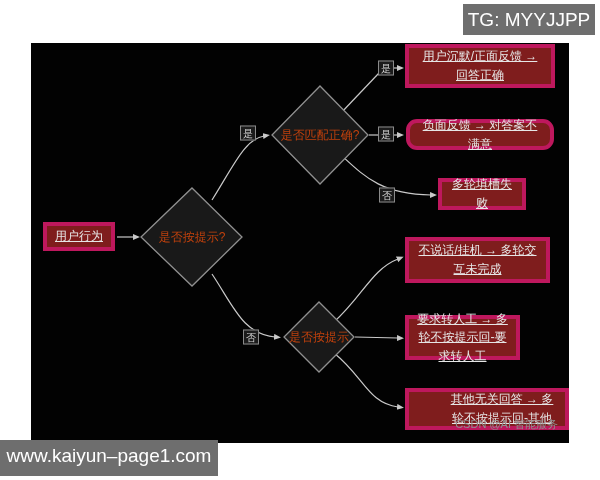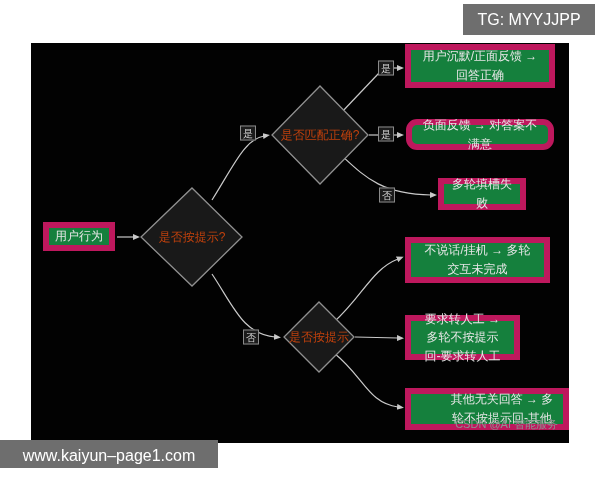--- a/index.html
+++ b/index.html
@@ -2,32 +2,32 @@
 <html><head>
 <meta charset="utf-8">
 <style>
   html,body{margin:0;padding:0;}
   body{
     width:600px;height:480px;background:#ffffff;position:relative;overflow:hidden;
     font-family:"Liberation Sans","DejaVu Sans",sans-serif;
   }
   .badge{
     position:absolute;background:#6e6e6e;color:#ffffff;text-align:center;
-    font-size:16px;white-space:nowrap;
+    font-size:19px;white-space:nowrap;
   }
   .tg-badge{left:463px;top:4px;width:132px;height:31px;line-height:31px;}
-  .site-badge{left:0;top:440px;width:218px;height:28px;line-height:32px;}
+  .site-badge{left:0;top:440px;width:218px;height:36px;line-height:32px;}
   .stage{
     position:absolute;left:31px;top:43px;width:538px;height:400px;background:#020202;
   }
   .stage svg{position:absolute;left:0;top:0;}
   .node{
-    position:absolute;box-sizing:border-box;background:#15803d;border:6px solid #be185d;
+    position:absolute;box-sizing:border-box;background:#7f1d1d;border:4px solid #be185d;
     color:#e6e6e6;font-size:12px;line-height:1.55;display:flex;align-items:center;
-    justify-content:center;text-align:center;padding:2px 8px;
+    justify-content:center;text-align:center;padding:2px 8px;text-decoration:underline;
   }
   .dlabel{
     position:absolute;transform:translate(-50%,-50%);color:#c2410c;font-size:12px;
     white-space:nowrap;text-align:center;
   }
   .elabel{
     position:absolute;transform:translate(-50%,-50%);background:#1b1b1b;
     border:1px solid #8a8a8a;color:#d6d6d6;font-size:10px;line-height:13px;
     padding:0 2px;text-align:center;
   }

